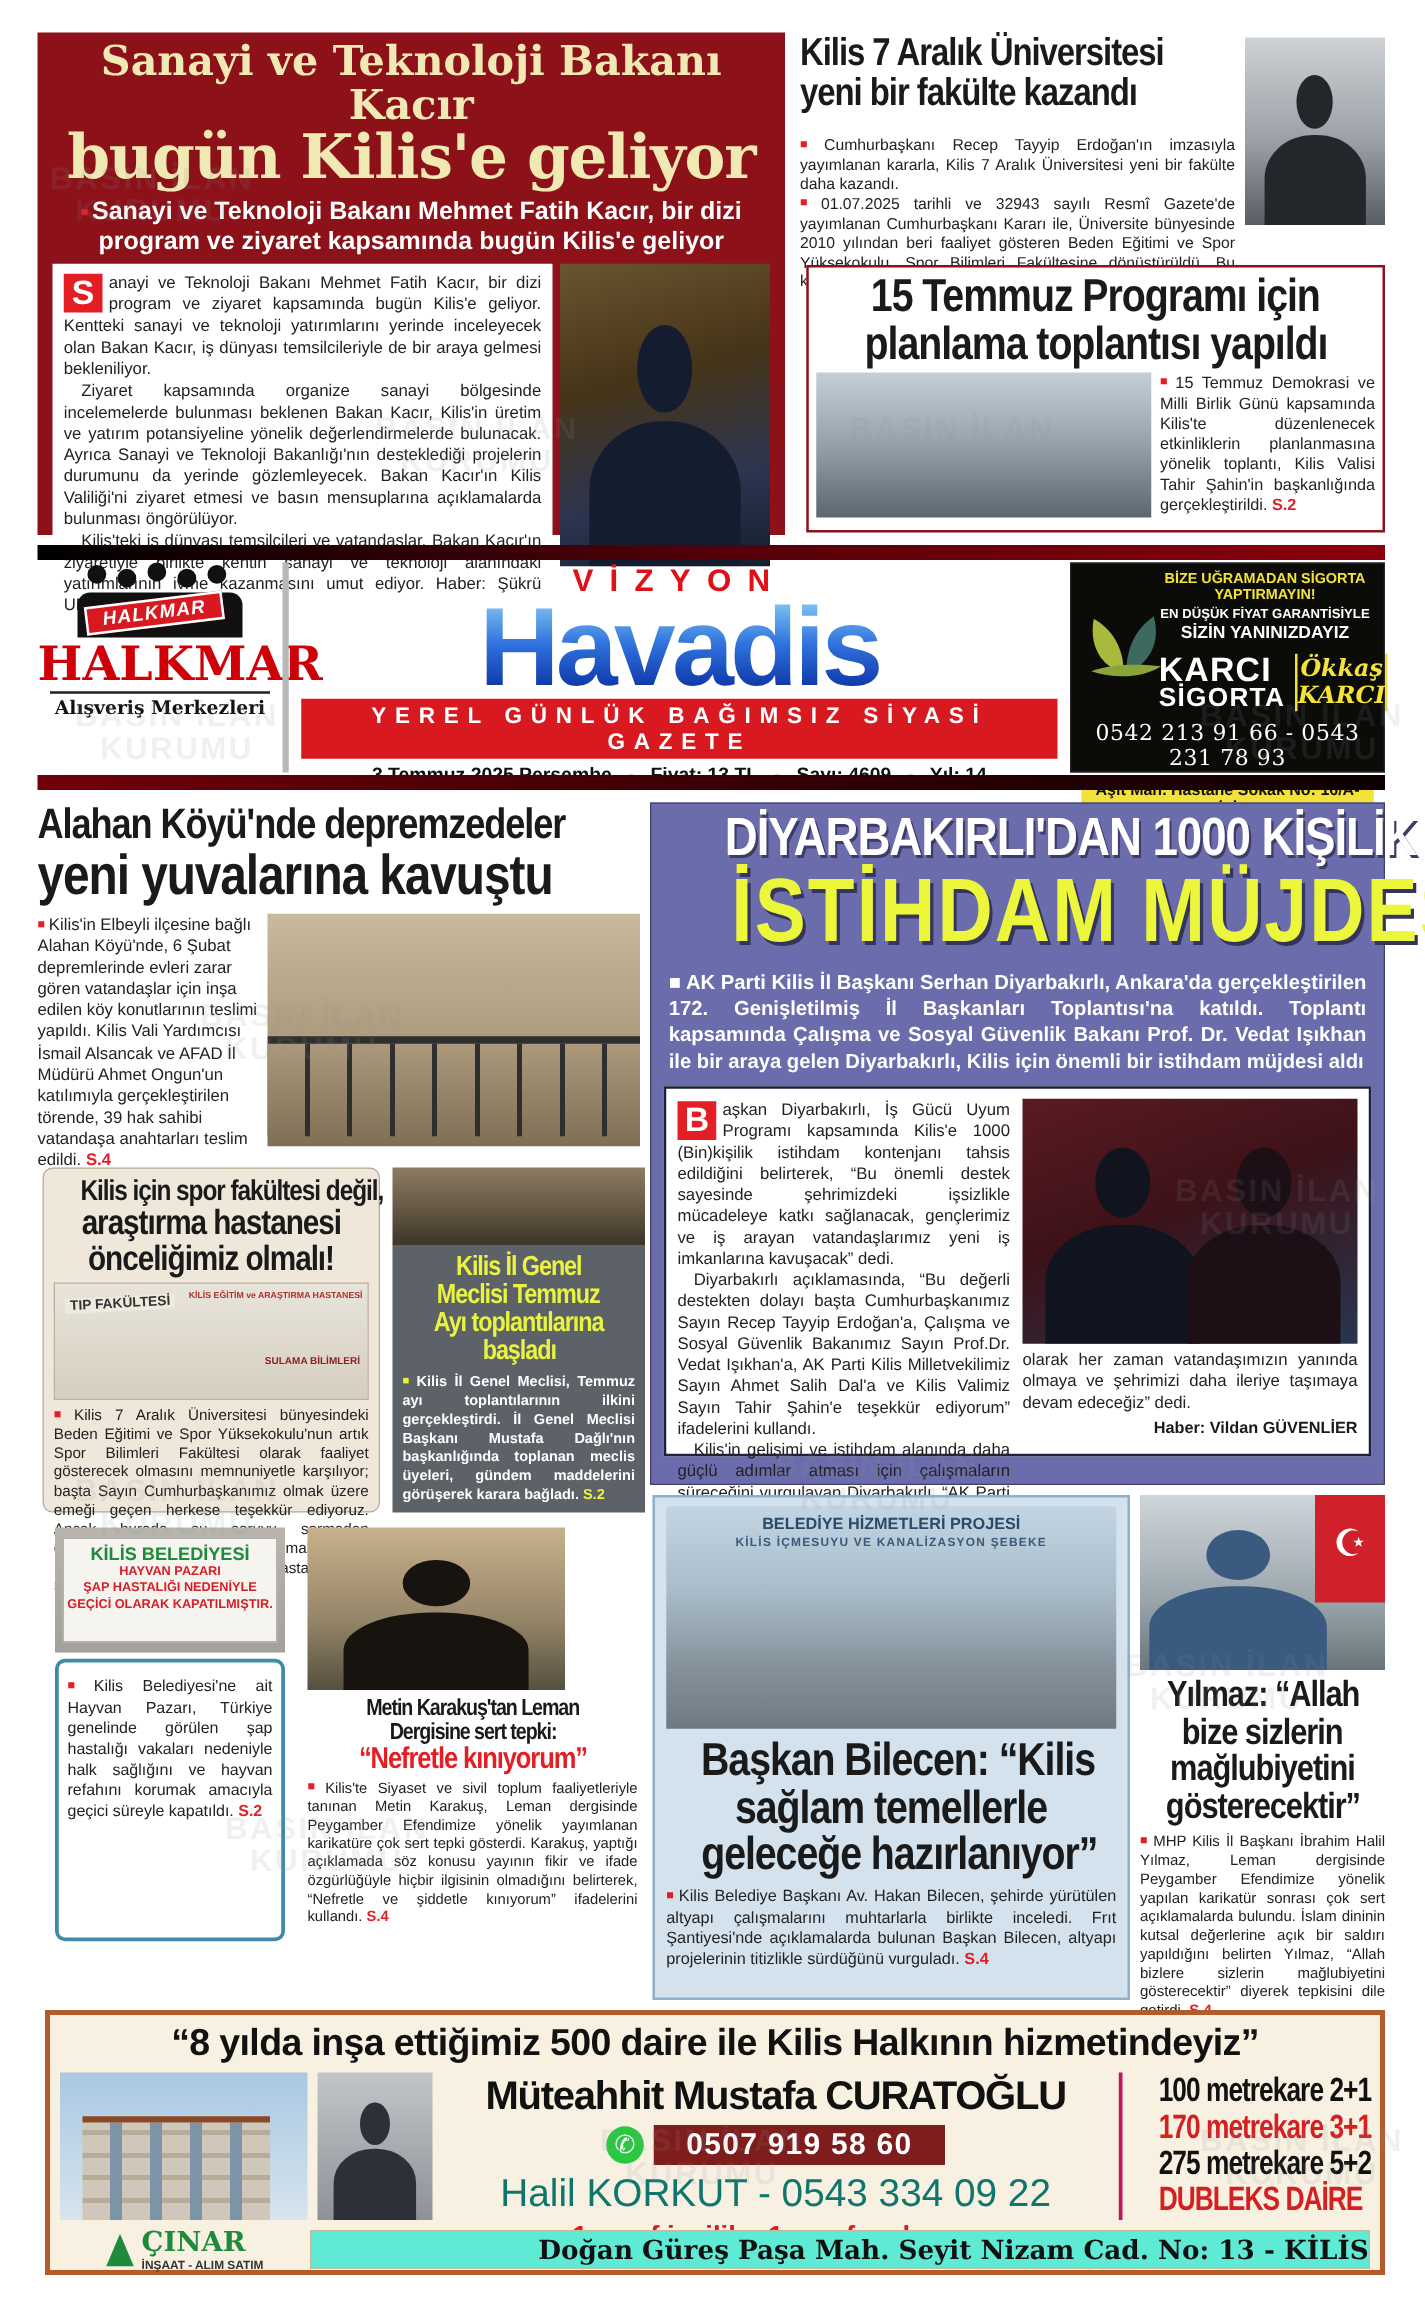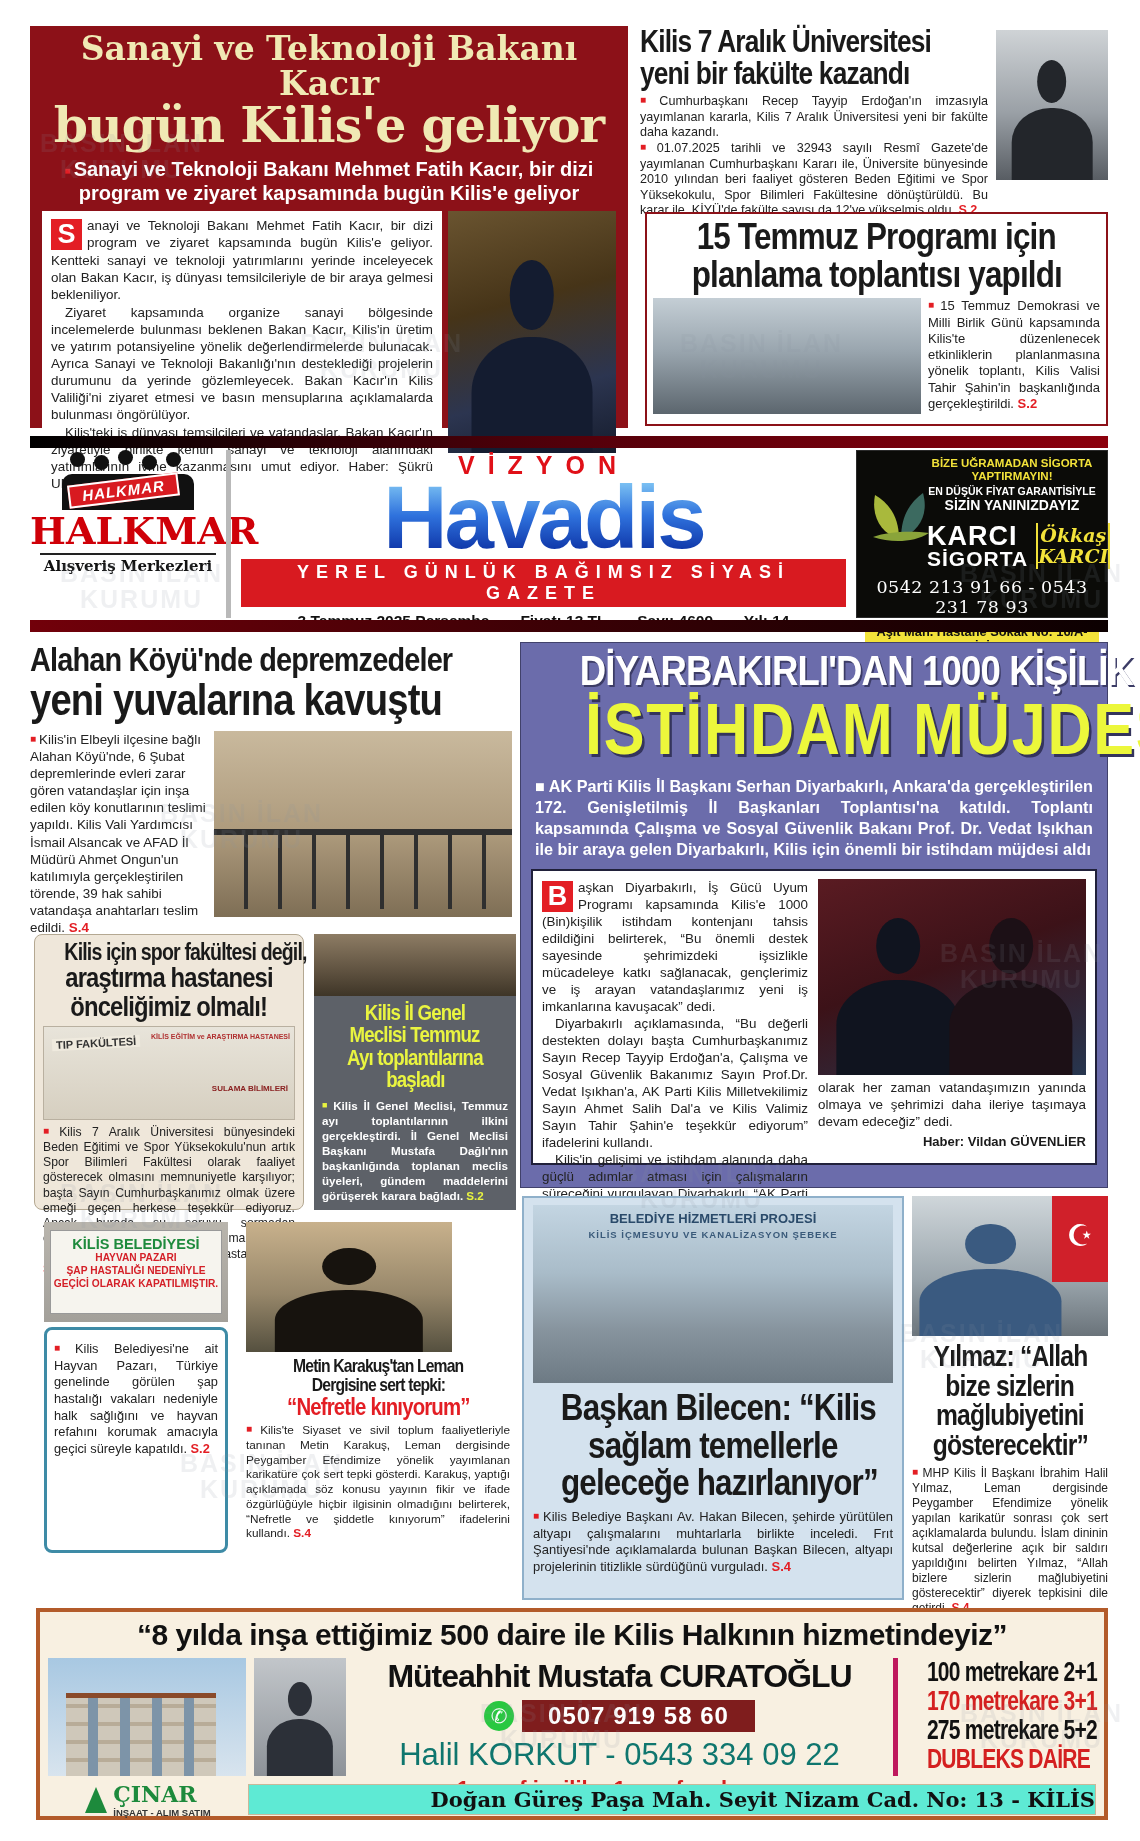--- a/index.html
+++ b/index.html
@@ -34,21 +34,21 @@
   .kacir-row{display:flex;gap:6px;height:242px;}
   .kacir-body{background:#fff;flex:1;padding:6px 9px;box-sizing:border-box;}
   .kacir-body p{margin:0 0 1px;}
   .kacir-body .ind{text-indent:14px;}
   .ph-kacir{width:168px;background:linear-gradient(165deg,#6a5430 0%,#463418 38%,#2c3550 72%,#161d2e 100%);}
   
   .uni{left:640px;top:26px;width:468px;height:180px;}
   .uni-head{font-size:31px;}
   .ph-uni{position:absolute;right:0;top:4px;width:112px;height:150px;
           background:linear-gradient(180deg,#cfd3d6 0%,#9aa0a6 55%,#585d63 100%);}
-  .uni-body{width:348px;font-size:12.6px;line-height:1.24;text-align:justify;margin-top:5px;color:#222;}
+  .uni-body{width:348px;font-size:12.6px;line-height:1.24;text-align:justify;margin-top:20px;color:#222;}
   .uni-body p{margin:0;}
   
   .temmuz{left:645px;top:212px;width:463px;height:214px;border:2px solid #8c1118;background:#fff;
           box-sizing:border-box;padding:4px 6px;}
   .temmuz-head{font-size:37px;text-align:center;}
   .temmuz-row{display:flex;gap:7px;margin-top:5px;}
   .ph-temmuz{width:268px;height:116px;background:linear-gradient(180deg,#c4ced5 0%,#9aa6af 45%,#5c666e 100%);}
   .temmuz-txt{flex:1;font-size:13px;line-height:1.25;text-align:justify;color:#222;}
   
   .mast{left:30px;top:436px;width:1078px;height:196px;}
@@ -184,21 +184,21 @@
                          repeating-linear-gradient(0deg,transparent 0 14px,#b8ac98 14px 18px);}
   .ph-adam{width:92px;background:linear-gradient(180deg,#c2c6ca 0%,#8d9298 100%);}
   .ad-center{flex:1;text-align:center;}
   .ad-name{font-weight:bold;font-size:32px;letter-spacing:-1px;color:#111;}
   .ad-phone-row{display:flex;justify-content:center;align-items:center;gap:8px;margin-top:5px;}
   .wa{width:30px;height:30px;border-radius:50%;background:#28c840;color:#fff;font-size:20px;
       line-height:30px;text-align:center;}
   .ad-phone{background:#7f1d1d;color:#fff;font-weight:bold;font-size:24px;padding:2px 26px;letter-spacing:1px;}
   .ad-l2{font-size:31px;margin-top:5px;color:#0f766e;}
   .ad-l3{color:#d42020;font-weight:bold;font-size:22px;margin-top:3px;}
-  .ad-right{width:190px;border-left:5px solid #be185d;padding-left:8px;text-align:center;}
+  .ad-right{width:190px;border-left:3px solid #be185d;padding-left:8px;text-align:center;}
   .ad-size{font-weight:bold;font-size:27px;letter-spacing:-1px;line-height:1.08;white-space:nowrap;
            transform:scaleX(.78);transform-origin:50% 50%;color:#111;}
   .ad-size.red{color:#d42020;}
   .ad-bottom{display:flex;align-items:center;margin-top:5px;}
   .cinar{width:200px;display:flex;align-items:center;gap:6px;justify-content:center;}
   .tree{width:0;height:0;border-left:11px solid transparent;border-right:11px solid transparent;
         border-bottom:26px solid #1d8a3c;}
   .cinar-t1{color:#1d8a3c;font-family:"DejaVu Serif",serif;font-weight:bold;font-size:22px;}
   .cinar-t2{color:#333;font-size:9.5px;font-weight:bold;}
   .ad-addr{flex:1;text-align:right;font-family:"DejaVu Serif",serif;font-weight:bold;font-size:21px;

